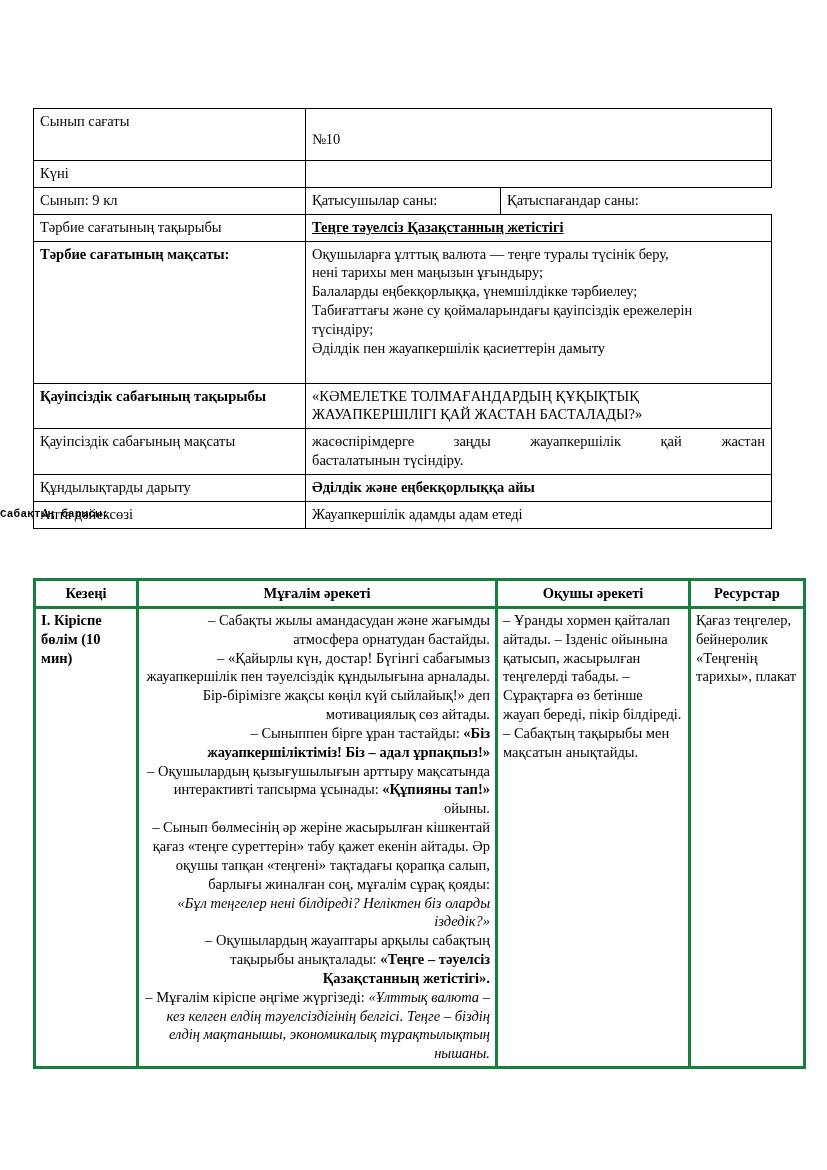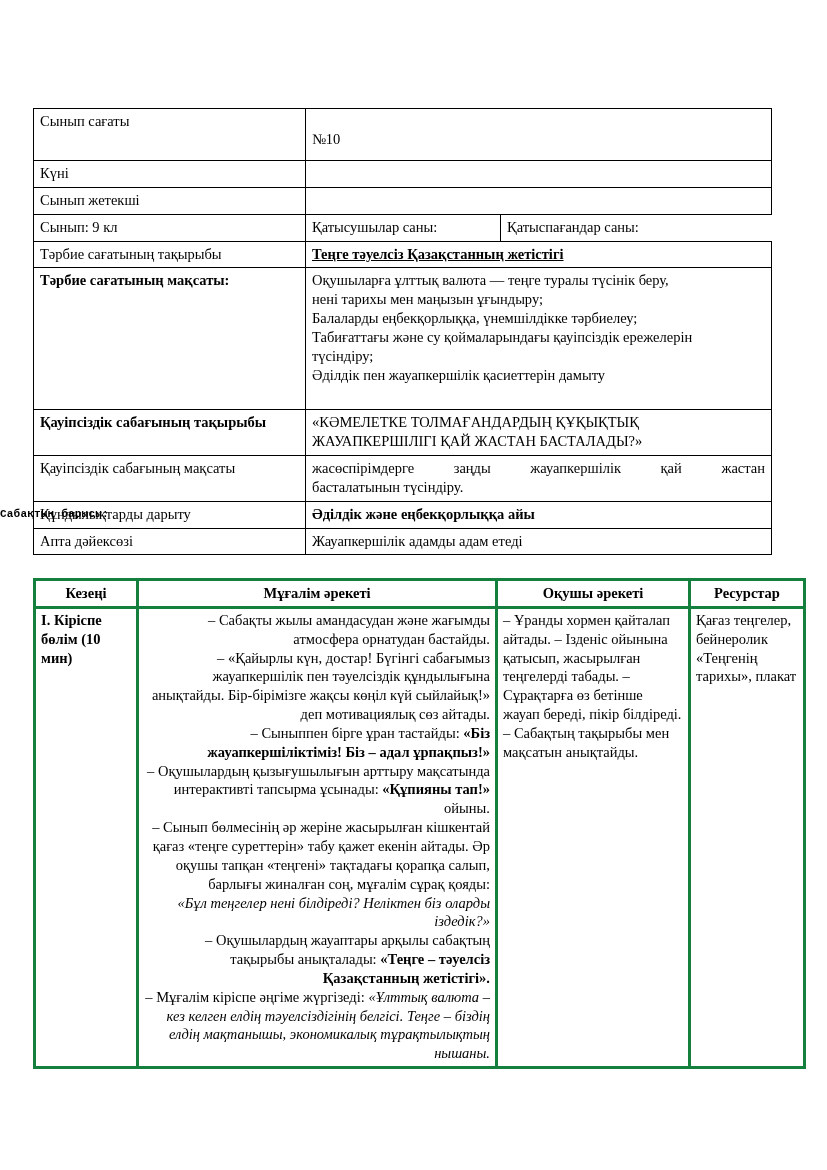--- a/index.html
+++ b/index.html
@@ -119,24 +119,20 @@
         <td class="cell-tall-top">
           <span class="num-line">№10</span>
         </td>
       </tr>
 
       <tr>
         <td>Күні</td>
         <td></td>
       </tr>
 
-      <tr>
-        <td>Сынып жетекші</td>
-        <td></td>
-      </tr>
 
       <tr>
         <td>Сынып: 9  кл</td>
         <td style="padding:0;border:0;">
           <table style="width:100%;border-collapse:collapse;table-layout:fixed;">
             <tbody>
                 <tr>
               <td style="border:1px solid #000;border-top:0;border-left:0;border-bottom:0;width:182px;padding:3px 6px 4px 6px;">Қатысушылар саны:</td>
               <td style="border:0;padding:3px 6px 4px 6px;">Қатыспағандар саны:</td>
             </tr>
@@ -208,21 +204,21 @@
         <th>Оқушы әрекеті</th>
         <th>Ресурстар</th>
       </tr>
     </thead>
     <tbody>
       <tr>
         <td class="stage-cell">I. Кіріспе бөлім (10 мин)</td>
 
         <td>
           <p class="para">– Сабақты жылы амандасудан және жағымды атмосфера орнатудан бастайды.</p>
-          <p class="para">– «Қайырлы күн, достар! Бүгінгі сабағымыз жауапкершілік пен тәуелсіздік құндылығына анықтайды. Бір-бірімізге жақсы көңіл күй сыйлайық!» деп мотивациялық сөз айтады.</p>
+          <p class="para">– «Қайырлы күн, достар! Бүгінгі сабағымыз жауапкершілік пен тәуелсіздік құндылығына арналады. Бір-бірімізге жақсы көңіл күй сыйлайық!» деп мотивациялық сөз айтады.</p>
           <p class="para"><span>– Сыныппен бірге ұран тастайды: </span><span class="bi">«Біз жауапкершіліктіміз! Біз – адал ұрпақпыз!»</span><span></span></p>
           <p class="para"><span>– Оқушылардың қызығушылығын арттыру мақсатында интерактивті тапсырма ұсынады: </span><span class="bi">«Құпияны тап!»</span><span> ойыны.</span></p>
           <p class="para">– Сынып бөлмесінің әр жеріне жасырылған кішкентай қағаз «теңге суреттерін» табу қажет екенін айтады. Әр оқушы тапқан «теңгені» тақтадағы қорапқа салып, барлығы жиналған соң, мұғалім сұрақ қояды:</p>
           <p class="para it">«Бұл теңгелер нені білдіреді? Неліктен біз оларды іздедік?»</p>
           <p class="para"><span>– Оқушылардың жауаптары арқылы сабақтың тақырыбы анықталады: </span><span class="bi">«Теңге – тәуелсіз Қазақстанның жетістігі».</span><span></span></p>
           <p class="para"><span>– Мұғалім кіріспе әңгіме жүргізеді: </span><span class="it">«Ұлттық валюта – кез келген елдің тәуелсіздігінің белгісі. Теңге – біздің елдің мақтанышы, экономикалық тұрақтылықтың нышаны.</span></p>
         </td>
 
         <td>– Ұранды хормен қайталап айтады. – Ізденіс ойынына қатысып, жасырылған теңгелерді табады. – Сұрақтарға өз бетінше жауап береді, пікір білдіреді. – Сабақтың тақырыбы мен мақсатын анықтайды.</td>
         <td>Қағаз теңгелер, бейнеролик «Теңгенің тарихы», плакат</td>

